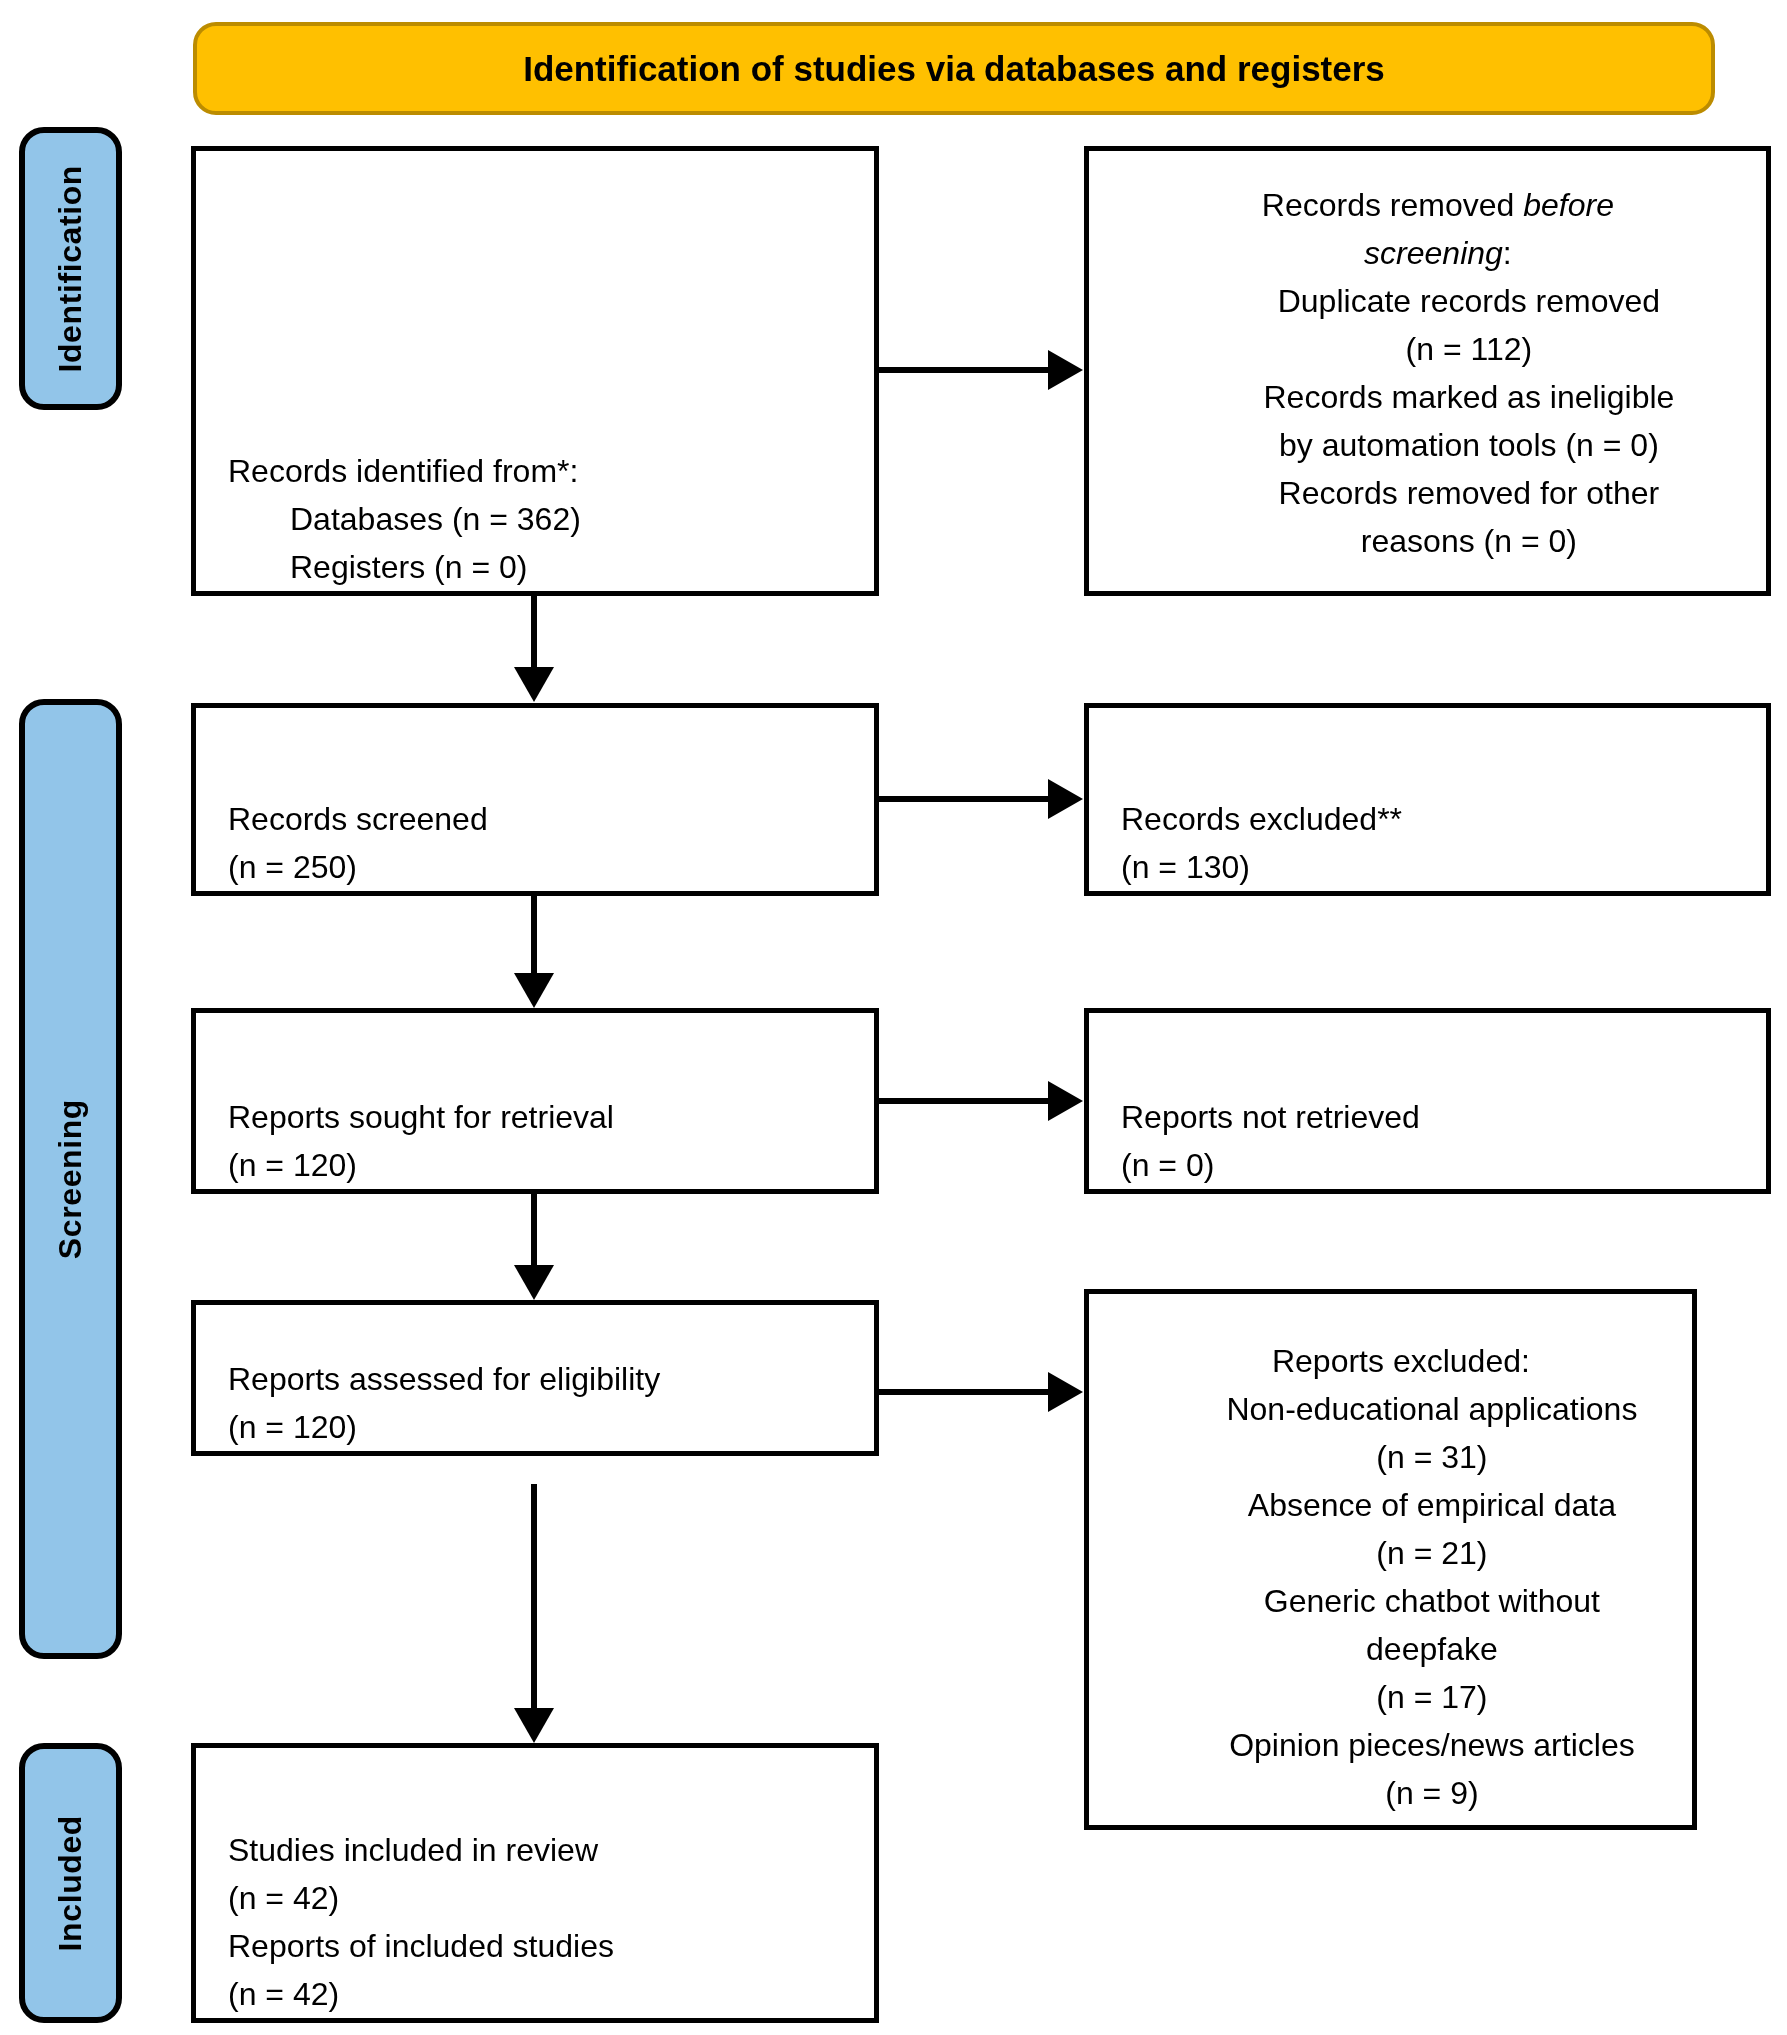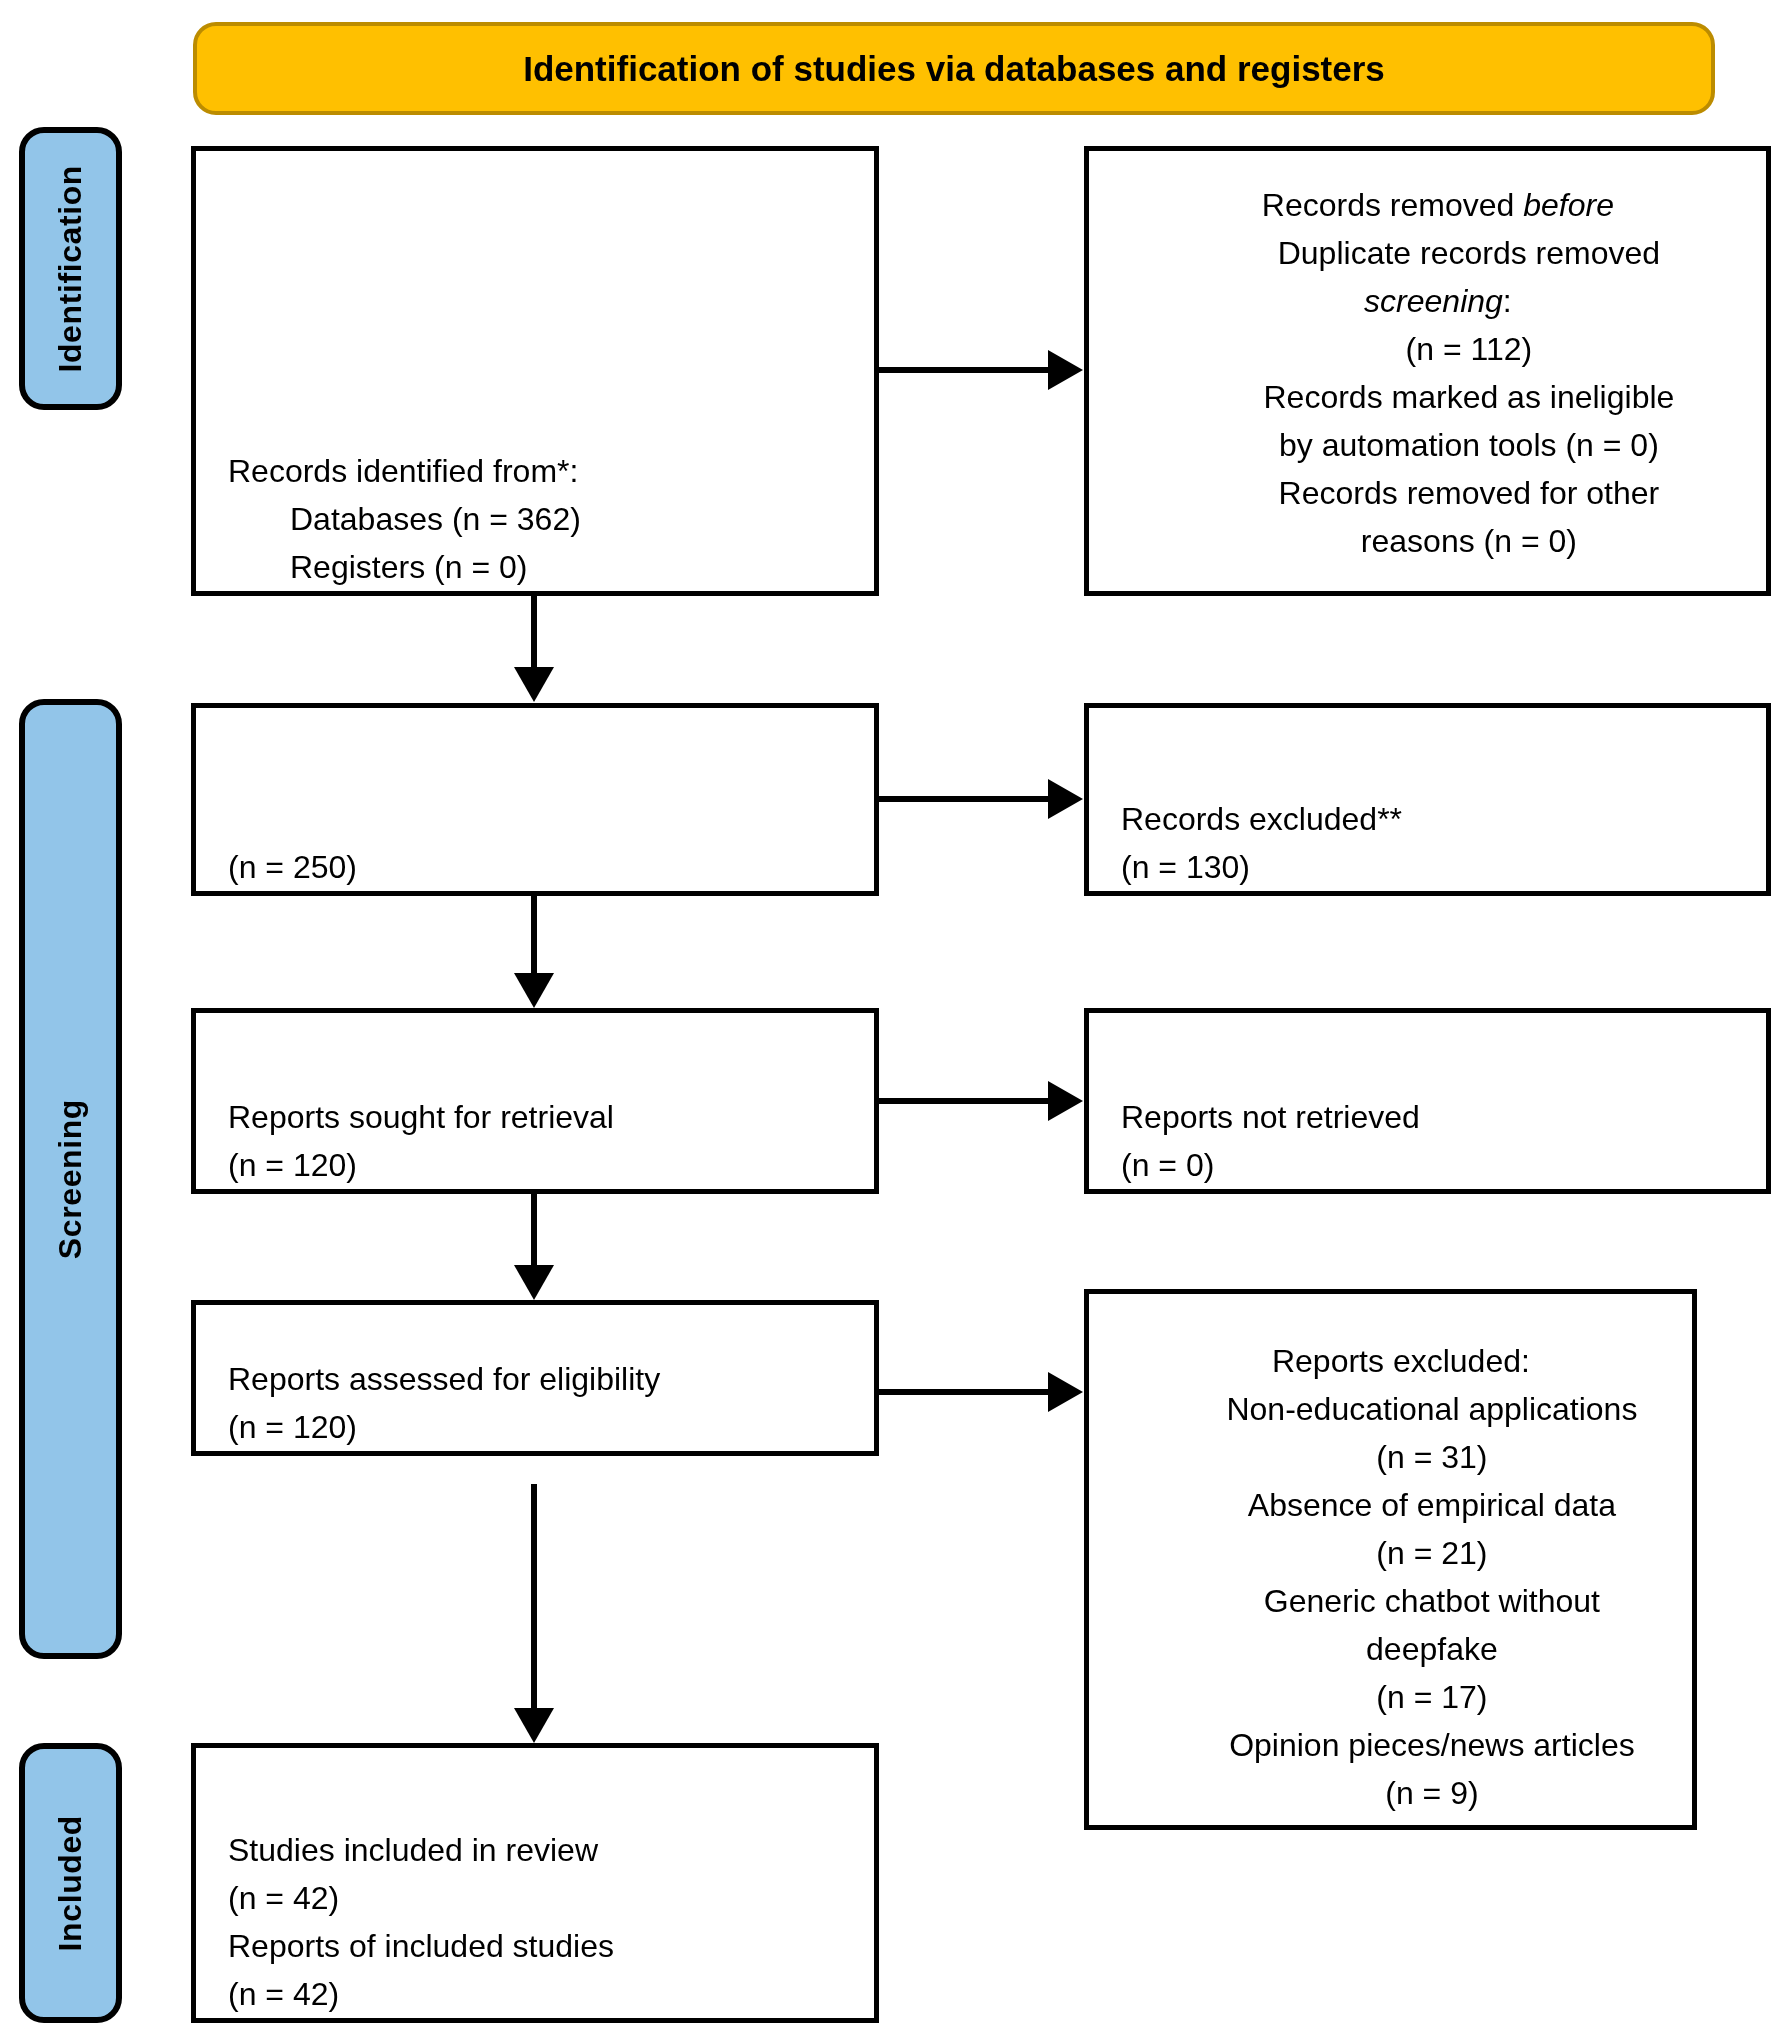--- a/index.html
+++ b/index.html
@@ -126,30 +126,31 @@
   </div>
 
   <div class="box box-identified">
     <div class="line">Records identified from*:</div>
     <div class="line indent">Databases (n = 362)</div>
     <div class="line indent">Registers (n = 0)</div>
   </div>
 
   <div class="box top-align box-removed">
     <div class="line"><span>Records removed </span><em>before</em></div>
+    <div class="line"><em>screening</em><span>:</span></div>
     <div class="line indent">Duplicate records removed</div>
-    <div class="line"><em>screening</em><span>:</span></div>
     <div class="line indent">(n = 112)</div>
     <div class="line indent">Records marked as ineligible</div>
     <div class="line indent">by automation tools (n = 0)</div>
     <div class="line indent">Records removed for other</div>
     <div class="line indent">reasons (n = 0)</div>
   </div>
 
   <div class="box box-screened">
+    <div class="line">Records screened</div>
     <div class="line">(n = 250)</div>
   </div>
   <div class="box box-excluded">
     <div class="line">Records excluded**</div>
     <div class="line">(n = 130)</div>
   </div>
 
   <div class="box box-sought">
     <div class="line">Reports sought for retrieval</div>
     <div class="line">(n = 120)</div>

